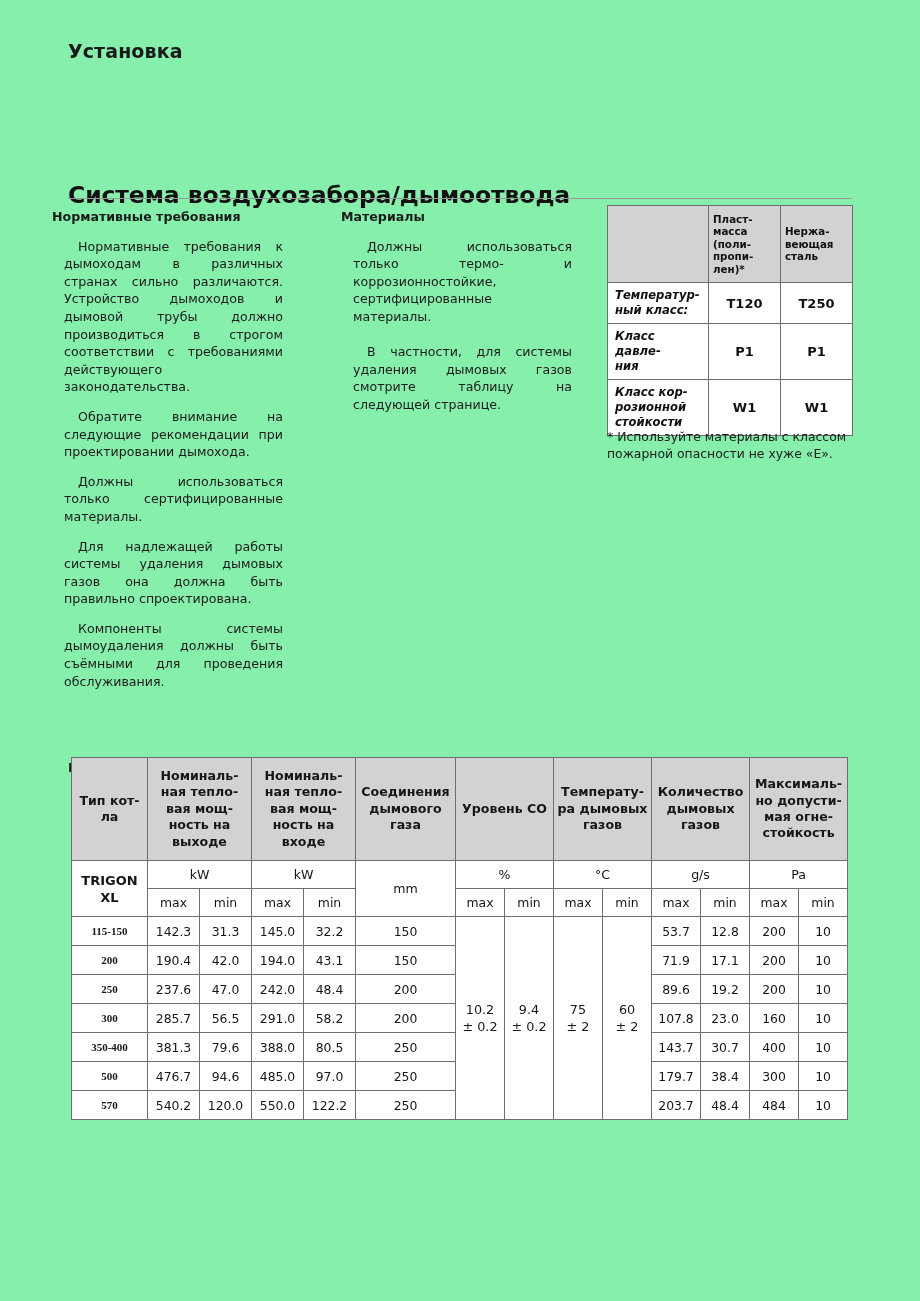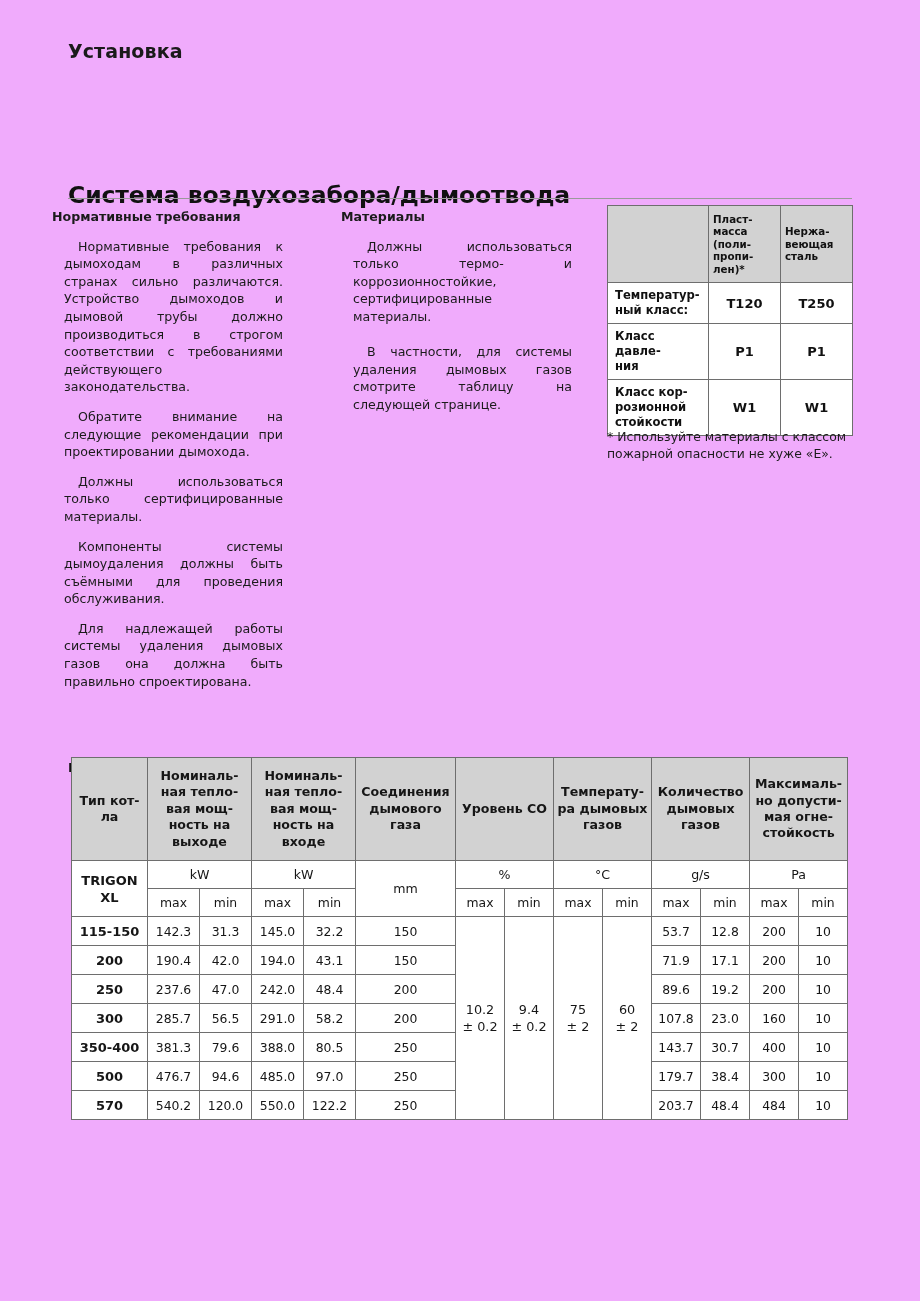--- a/index.html
+++ b/index.html
@@ -12,21 +12,21 @@
     height: 1301px;
     position: relative;
     font-family: "DejaVu Sans", "Liberation Sans", sans-serif;
     color: #1a1a1a;
     overflow: hidden;
   }
 
   .page {
     position: absolute;
     inset: 0;
-    background: #f0abfc;
+    background: #86efac;
   }
 
   
   .running-head {
     position: absolute;
     left: 68px;
     top: 40px;
     font-size: 19px;
     font-weight: bold;
     letter-spacing: 0.1px;
@@ -105,20 +105,21 @@
   .mat-table .hdr-blank {
     background: #d2d2d2;
     border: 1px solid #6e6e6e;
   }
   .mat-table .rowlabel {
     font-weight: bold;
     font-size: 11.6px;
     line-height: 15px;
     text-align: left;
     background: #fff;
+    font-style: italic;
   }
   .mat-table .val {
     text-align: center;
     font-weight: bold;
     font-size: 13px;
     background: #fff;
   }
   .mat-note {
     position: absolute;
     left: 607px;
@@ -175,22 +176,23 @@
     text-align: center;
   }
   .main-table .brandcell {
     font-weight: bold;
     font-size: 13px;
     line-height: 17px;
     background: #fff;
   }
   .main-table .rowname {
     font-weight: bold;
-    font-size: 13px;
-    background: #fff;
+    font-size: 11px;
+    background: #fff;
+    font-family: Liberation Serif, serif;
   }
   .main-table tbody tr.data td { height: 24px; background: #fff; }
   .main-table .span-val {
     font-size: 12.8px;
     line-height: 17px;
     background: #fff;
   }
 
   
   .folio {
@@ -209,22 +211,22 @@
   <div class="running-head">Установка</div>
 
   <h1 class="section-title">Система воздухозабора/дымоотвода</h1>
   <div class="title-rule"></div>
 
   <div class="col col-left">
     <h3>Нормативные требования</h3>
     <p>Нормативные требования к дымоходам в различных странах сильно различаются. Устройство дымоходов и дымовой трубы должно производиться в строгом соответствии с требованиями действующего законодательства.</p>
     <p>Обратите внимание на следующие рекомендации при проектировании дымохода.</p>
     <p>Должны использоваться только сертифицированные материалы.</p>
+    <p>Для надлежащей работы системы удаления дымовых газов она должна быть правильно спроектирована.</p>
     <p>Компоненты системы дымоудаления должны быть съёмными для проведения обслуживания.</p>
-    <p>Для надлежащей работы системы удаления дымовых газов она должна быть правильно спроектирована.</p>
   </div>
 
   <div class="col col-mid">
     <h3>Материалы</h3>
     <p>Должны использоваться только термо- и коррозионностойкие, сертифицированные материалы.</p>
     <p class="gap">В частности, для системы удаления дымовых газов смотрите таблицу на следующей странице.</p>
   </div>
 
   <table class="mat-table">
     <colgroup>

